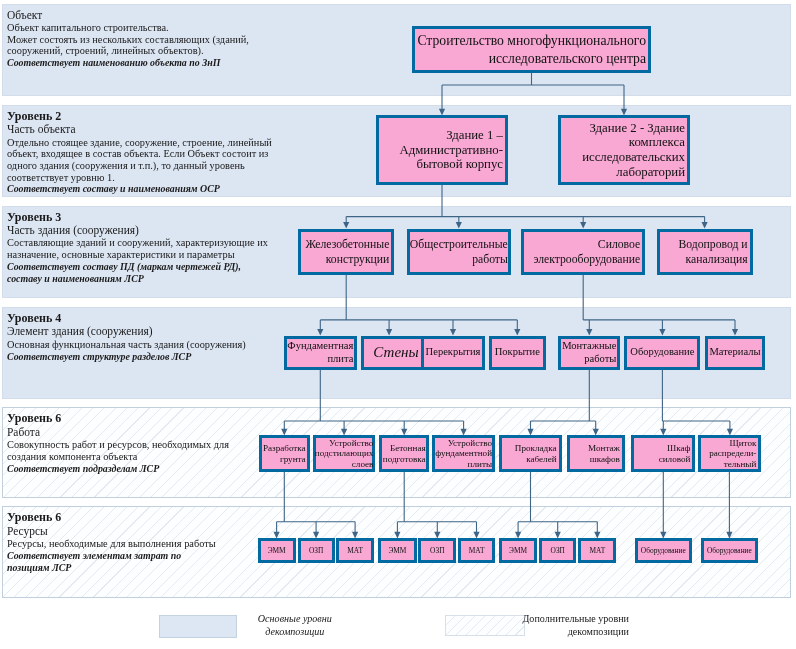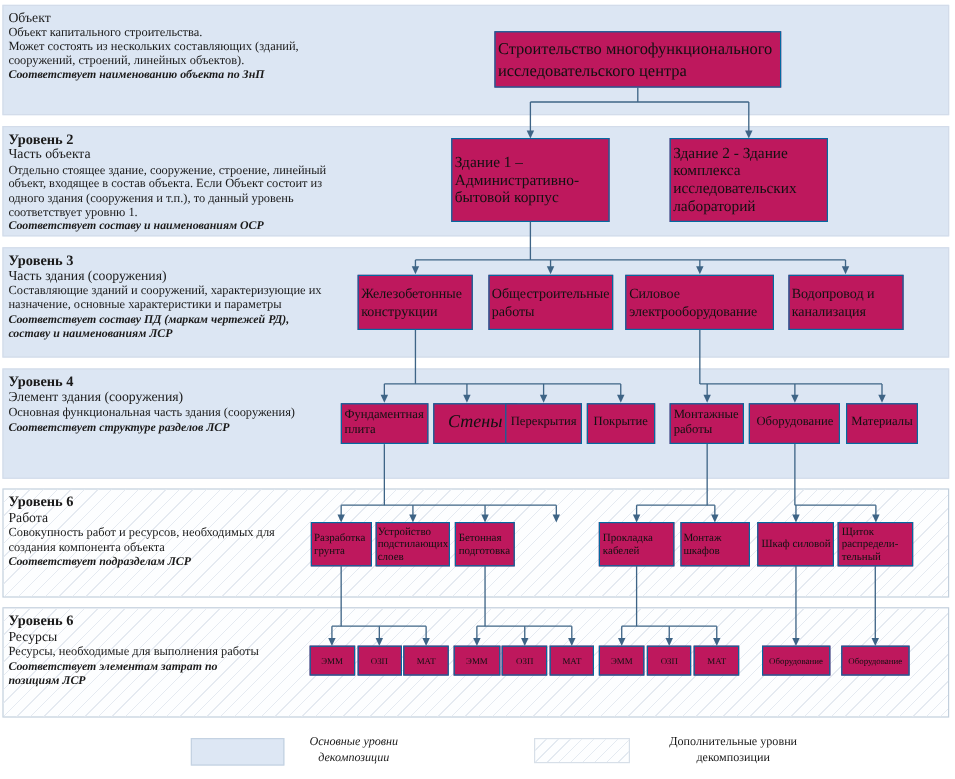--- a/index.html
+++ b/index.html
@@ -14,22 +14,22 @@
       rgba(255,255,255,0) 0 7.2px,
       #e5eaf1 7.2px 8px);}
 
   .lvl{position:absolute;left:7px;color:#1a1a1a;}
   .lvl div{white-space:pre;}
   .lvl .t{font-weight:bold;font-size:12px;line-height:13.4px;}
   .lvl .s{font-size:11.45px;line-height:13.4px;}
   .lvl .d{font-size:10.35px;line-height:11.7px;}
   .lvl .i{font-size:9.9px;line-height:11.7px;font-style:italic;font-weight:bold;}
 
-  .box{position:absolute;box-sizing:border-box;background:#be185d;border:1px solid #0369a1;
-       display:flex;align-items:center;justify-content:center;text-align:left;
+  .box{position:absolute;box-sizing:border-box;background:#f9a8d4;border:3px solid #0369a1;
+       display:flex;align-items:center;justify-content:center;text-align:right;
        color:#111;padding:0 2px;}
 
   svg.conn{position:absolute;left:0;top:0;width:796px;height:649px;pointer-events:none;overflow:visible;}
 
   .legend{position:absolute;text-align:center;color:#1a1a1a;font-size:10.1px;line-height:12.8px;}
   .sw{position:absolute;box-sizing:border-box;}
   .sw.main{background:#dde7f4;border:1px solid #c4d2e2;}
   .sw.extra{background:#fdfeff;border:1px solid #d7dfe8;}
   .sw.extra::before{content:"";position:absolute;inset:0;
     background:repeating-linear-gradient(135deg,
@@ -100,20 +100,21 @@
     <div class="box" style="left: 284px; top: 335.6px; width: 72.7px; height: 34.5px; font-size: 10.55px; line-height: 12.8px;">Фундаментная плита</div>
     <div class="box" style="left: 361px; top: 335.6px; width: 70px; height: 34.5px; font-size: 15px; line-height: 12.8px; font-style: italic;">Стены</div>
     <div class="box" style="left: 421px; top: 335.6px; width: 64px; height: 34.5px; font-size: 10.55px; line-height: 12.8px;">Перекрытия</div>
     <div class="box" style="left: 488.7px; top: 335.6px; width: 57.2px; height: 34.5px; font-size: 10.55px; line-height: 12.8px;">Покрытие</div>
     <div class="box" style="left: 558.4px; top: 335.6px; width: 61.8px; height: 34.5px; font-size: 10.55px; line-height: 12.8px;">Монтажные работы</div>
     <div class="box" style="left: 624.3px; top: 335.6px; width: 76.2px; height: 34.5px; font-size: 10.55px; line-height: 12.8px;">Оборудование</div>
     <div class="box" style="left: 705.4px; top: 335.6px; width: 59.2px; height: 34.5px; font-size: 10.55px; line-height: 12.8px;">Материалы</div>
     <div class="box" style="left: 258.7px; top: 435.4px; width: 51.2px; height: 36.3px; font-size: 9.15px; line-height: 10.4px;">Разработка грунта</div>
     <div class="box" style="left: 312.8px; top: 435.4px; width: 62.6px; height: 36.3px; font-size: 9.15px; line-height: 10.4px;">Устройство подстилающих слоев</div>
     <div class="box" style="left: 379.2px; top: 435.4px; width: 50px; height: 36.3px; font-size: 9.15px; line-height: 10.4px;">Бетонная подготовка</div>
+    <div class="box" style="left: 432.1px; top: 435.4px; width: 63.1px; height: 36.3px; font-size: 9.15px; line-height: 10.4px;">Устройство фундаментной плиты</div>
     <div class="box" style="left: 499.4px; top: 435.4px; width: 62.2px; height: 36.3px; font-size: 9.15px; line-height: 10.4px;">Прокладка кабелей</div>
     <div class="box" style="left: 566.5px; top: 435.4px; width: 58.4px; height: 36.3px; font-size: 9.15px; line-height: 10.4px;">Монтаж шкафов</div>
     <div class="box" style="left: 631.3px; top: 435.4px; width: 64.1px; height: 36.3px; font-size: 9.15px; line-height: 10.4px;">Шкаф силовой</div>
     <div class="box" style="left: 698.4px; top: 435.4px; width: 63px; height: 36.3px; font-size: 9.15px; line-height: 10.4px;">Щиток распредели-тельный</div>
     <div class="box" style="left: 257.5px; top: 538.4px; width: 38.3px; height: 24.4px; font-size: 7.4px; line-height: 9px;">ЭММ</div>
     <div class="box" style="left: 297.5px; top: 538.4px; width: 37.3px; height: 24.4px; font-size: 7.4px; line-height: 9px;">ОЗП</div>
     <div class="box" style="left: 336.3px; top: 538.4px; width: 37.7px; height: 24.4px; font-size: 7.4px; line-height: 9px;">МАТ</div>
     <div class="box" style="left: 378.2px; top: 538.4px; width: 38.5px; height: 24.4px; font-size: 7.4px; line-height: 9px;">ЭММ</div>
     <div class="box" style="left: 418.3px; top: 538.4px; width: 38px; height: 24.4px; font-size: 7.4px; line-height: 9px;">ОЗП</div>
     <div class="box" style="left: 457.8px; top: 538.4px; width: 37.5px; height: 24.4px; font-size: 7.4px; line-height: 9px;">МАТ</div>
@@ -205,15 +206,15 @@
       <path d="M594.1999999999999 531.6999999999999 L600.4 531.6999999999999 L597.3 538.4 Z" fill="#3e6486"></path>
       <line x1="663.3" y1="471.7" x2="663.3" y2="532.1999999999999" stroke="#3e6486" stroke-width="1.1"></line>
       <path d="M660.1999999999999 531.6999999999999 L666.4 531.6999999999999 L663.3 538.4 Z" fill="#3e6486"></path>
       <line x1="729.4" y1="471.7" x2="729.4" y2="532.1999999999999" stroke="#3e6486" stroke-width="1.1"></line>
       <path d="M726.3 531.6999999999999 L732.5 531.6999999999999 L729.4 538.4 Z" fill="#3e6486"></path>
     </svg>
     <div class="sw main" style="left: 158.6px; top: 615px; width: 78.5px; height: 22.5px;"></div>
     <div class="legend" style="left: 234.8px; top: 613.2px; width: 120px; white-space: pre; font-style: italic;">Основные уровни
 декомпозиции</div>
     <div class="sw extra" style="left: 445.3px; top: 615px; width: 79.6px; height: 20.8px;"></div>
-    <div class="legend" style="left: 551px; top: 613.2px; width: 120px; white-space: pre;">Дополнительные уровни
+    <div class="legend" style="left: 509px; top: 613.2px; width: 120px; white-space: pre; text-align: right;">Дополнительные уровни
 декомпозиции</div>
   </div>
 
 </body></html>

